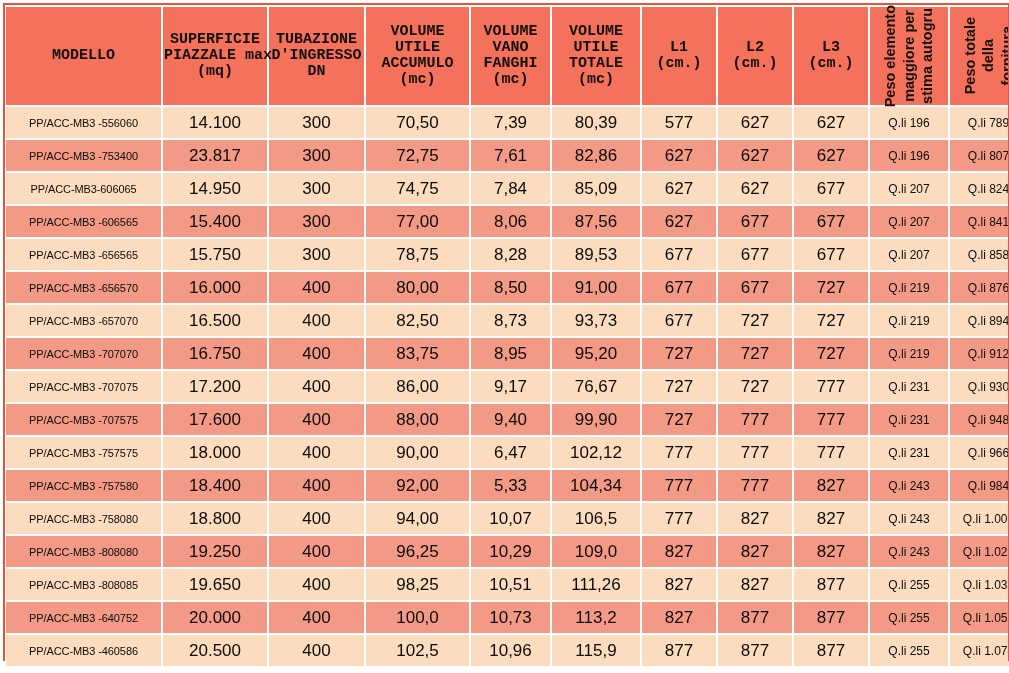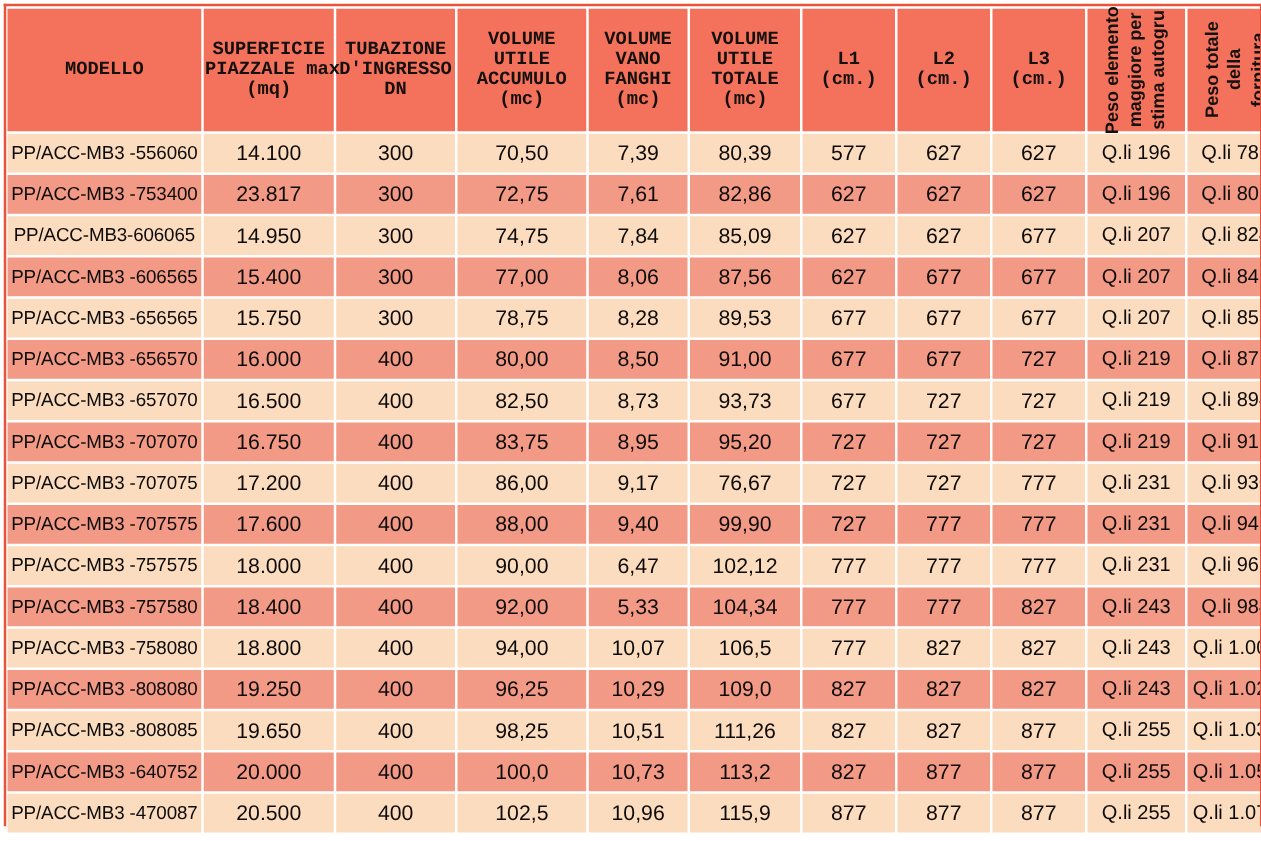--- a/index.html
+++ b/index.html
@@ -91,24 +91,24 @@
     color: #0d0b09;
     padding: 0 2px;
     border: none;
     white-space: nowrap;
     overflow: hidden;
   }
   tbody tr.odd  td { background: #FBDCBE; }
   tbody tr.even td { background: #F29A85; }
 
   td.model {
-    font-size: 15px;
+    font-size: 11px;
     letter-spacing: -0.1px;
   }
-  td.qli { font-size: 16px; }
+  td.qli { font-size: 12px; }
 
   
   col.c-model { width: 155px; }
   col.c-sup   { width: 104px; }
   col.c-tub   { width: 95px;  }
   col.c-vua   { width: 103px; }
   col.c-vvf   { width: 79px;  }
   col.c-vut   { width: 88px;  }
   col.c-l1    { width: 74px;  }
   col.c-l2    { width: 74px;  }
@@ -416,21 +416,21 @@
           <td>100,0</td>
           <td>10,73</td>
           <td>113,2</td>
           <td>827</td>
           <td>877</td>
           <td>877</td>
           <td class="qli">Q.li 255</td>
           <td class="qli">Q.li 1.056</td>
         </tr>
         <tr class="odd">
-          <td class="model">PP/ACC-MB3 -470087</td>
+          <td class="model">PP/ACC-MB3 -460586</td>
           <td>20.500</td>
           <td>400</td>
           <td>102,5</td>
           <td>10,96</td>
           <td>115,9</td>
           <td>877</td>
           <td>877</td>
           <td>877</td>
           <td class="qli">Q.li 255</td>
           <td class="qli">Q.li 1.074</td>

